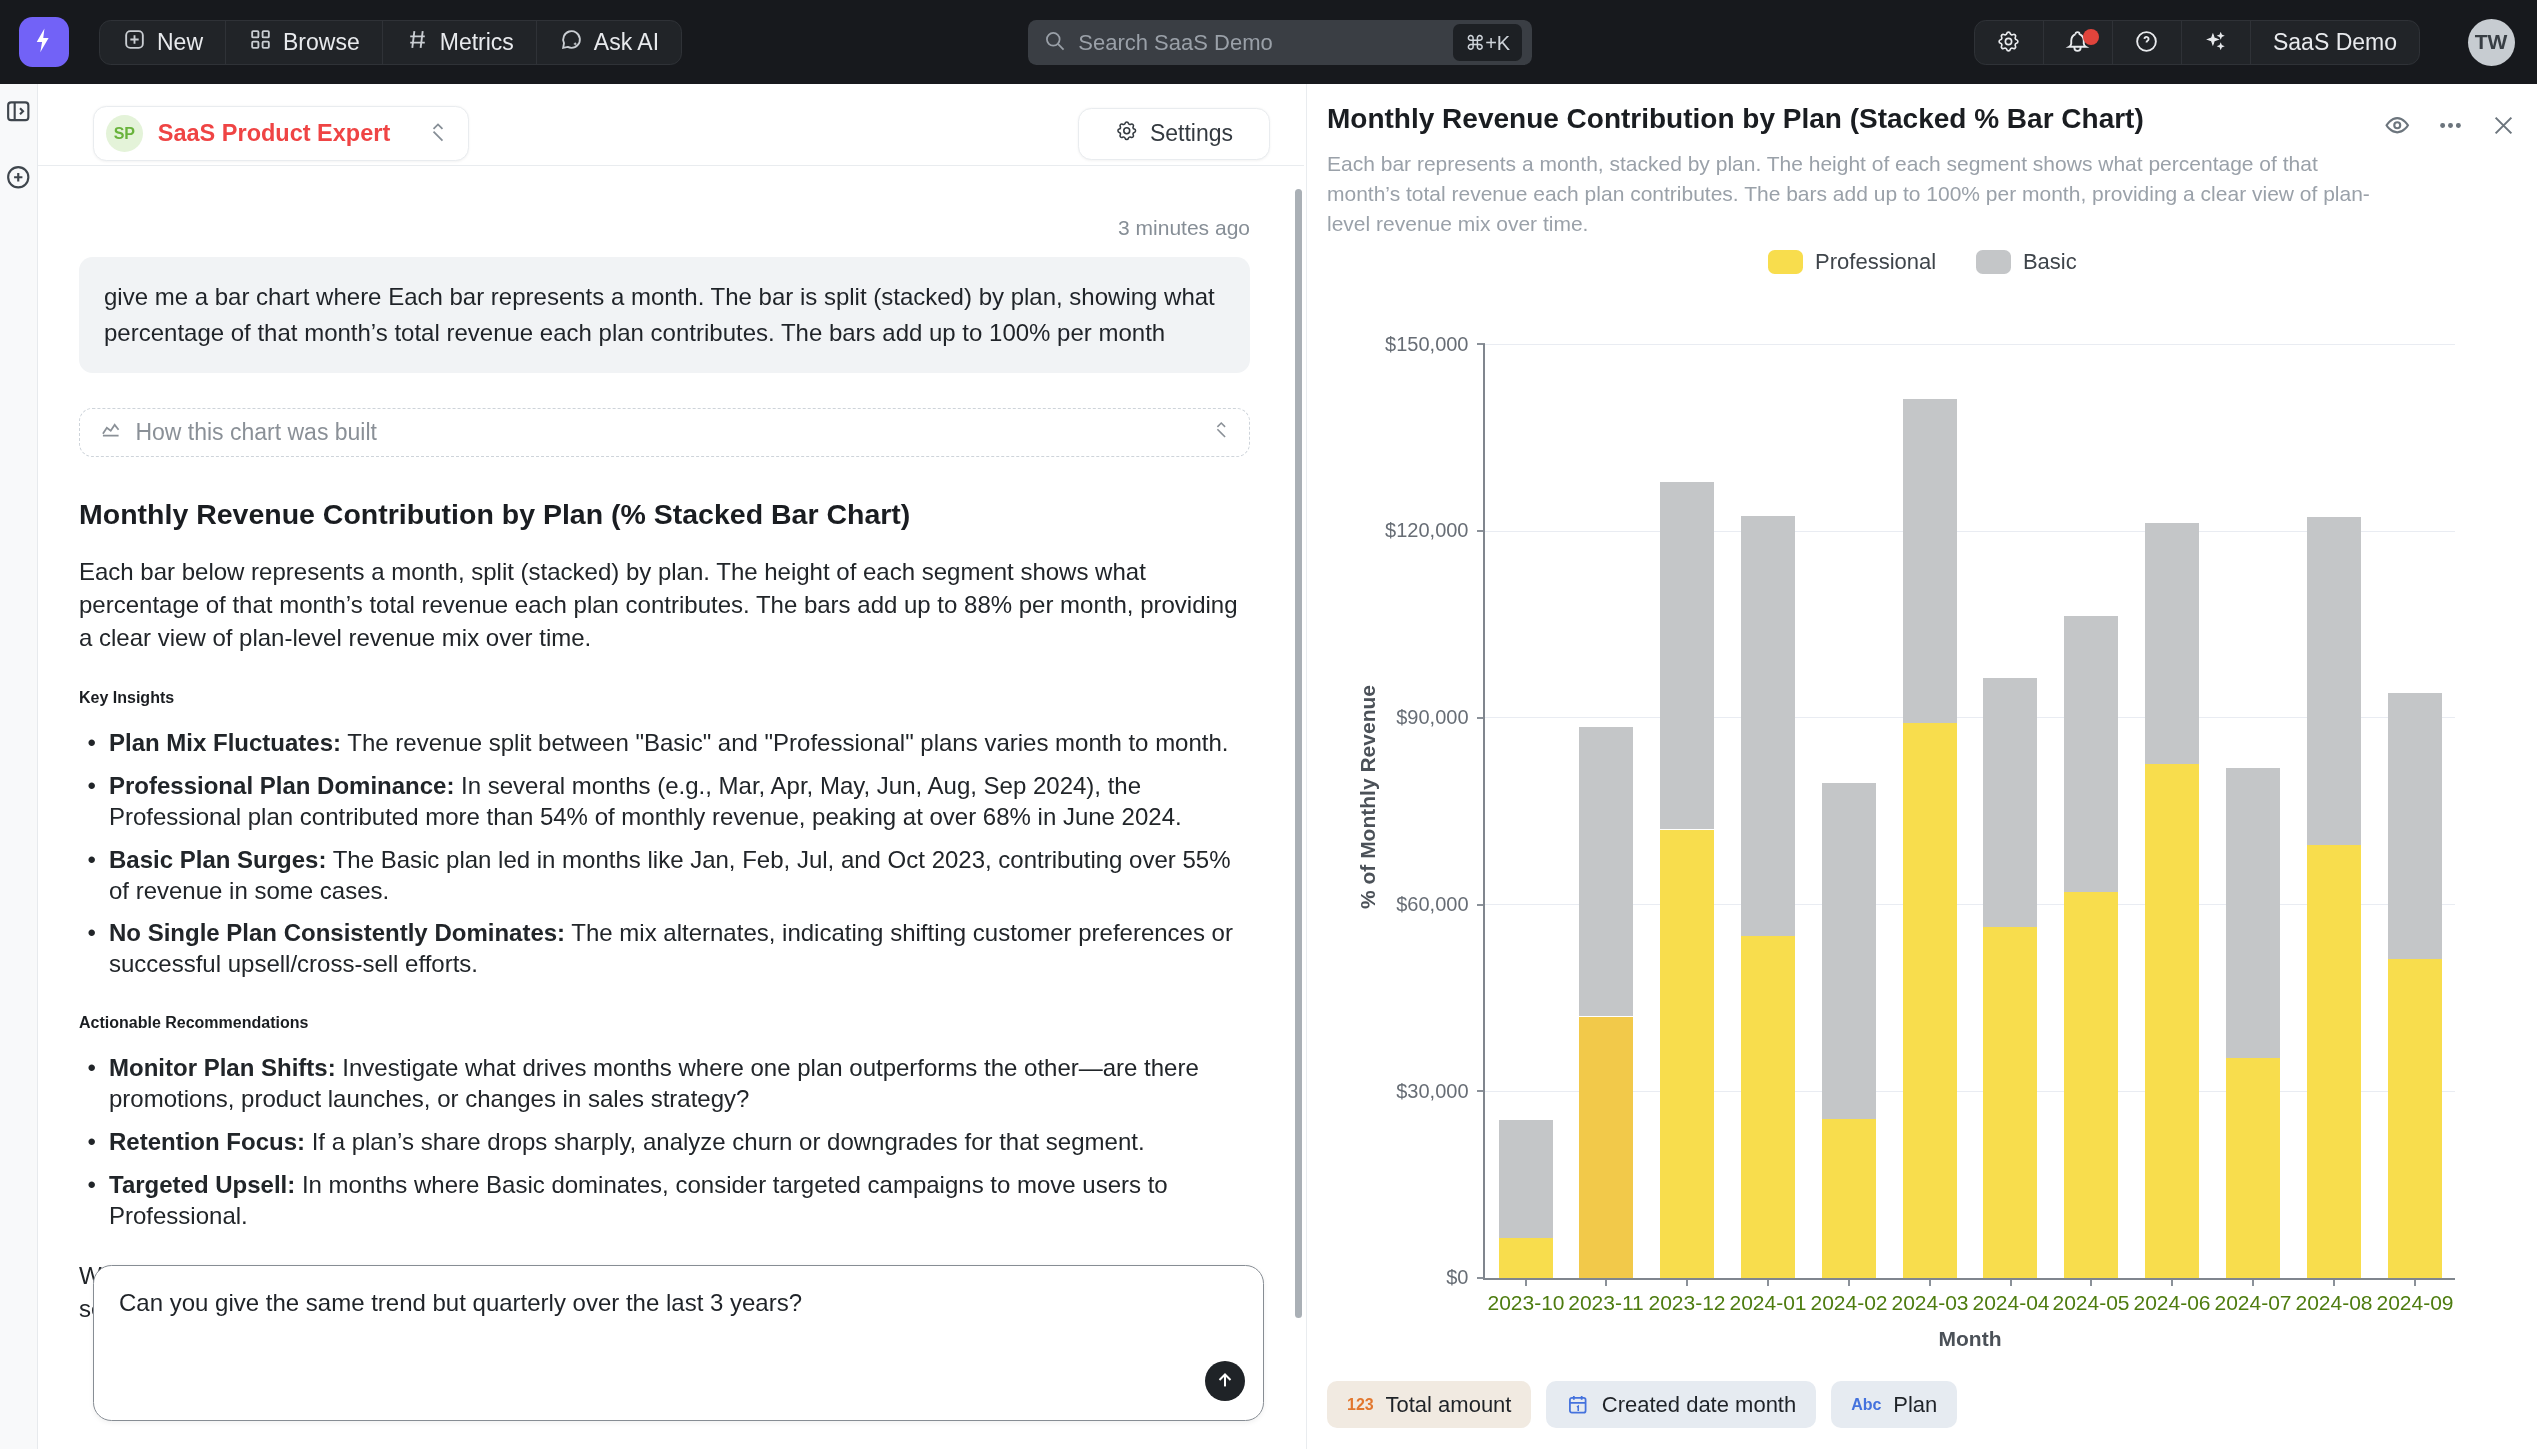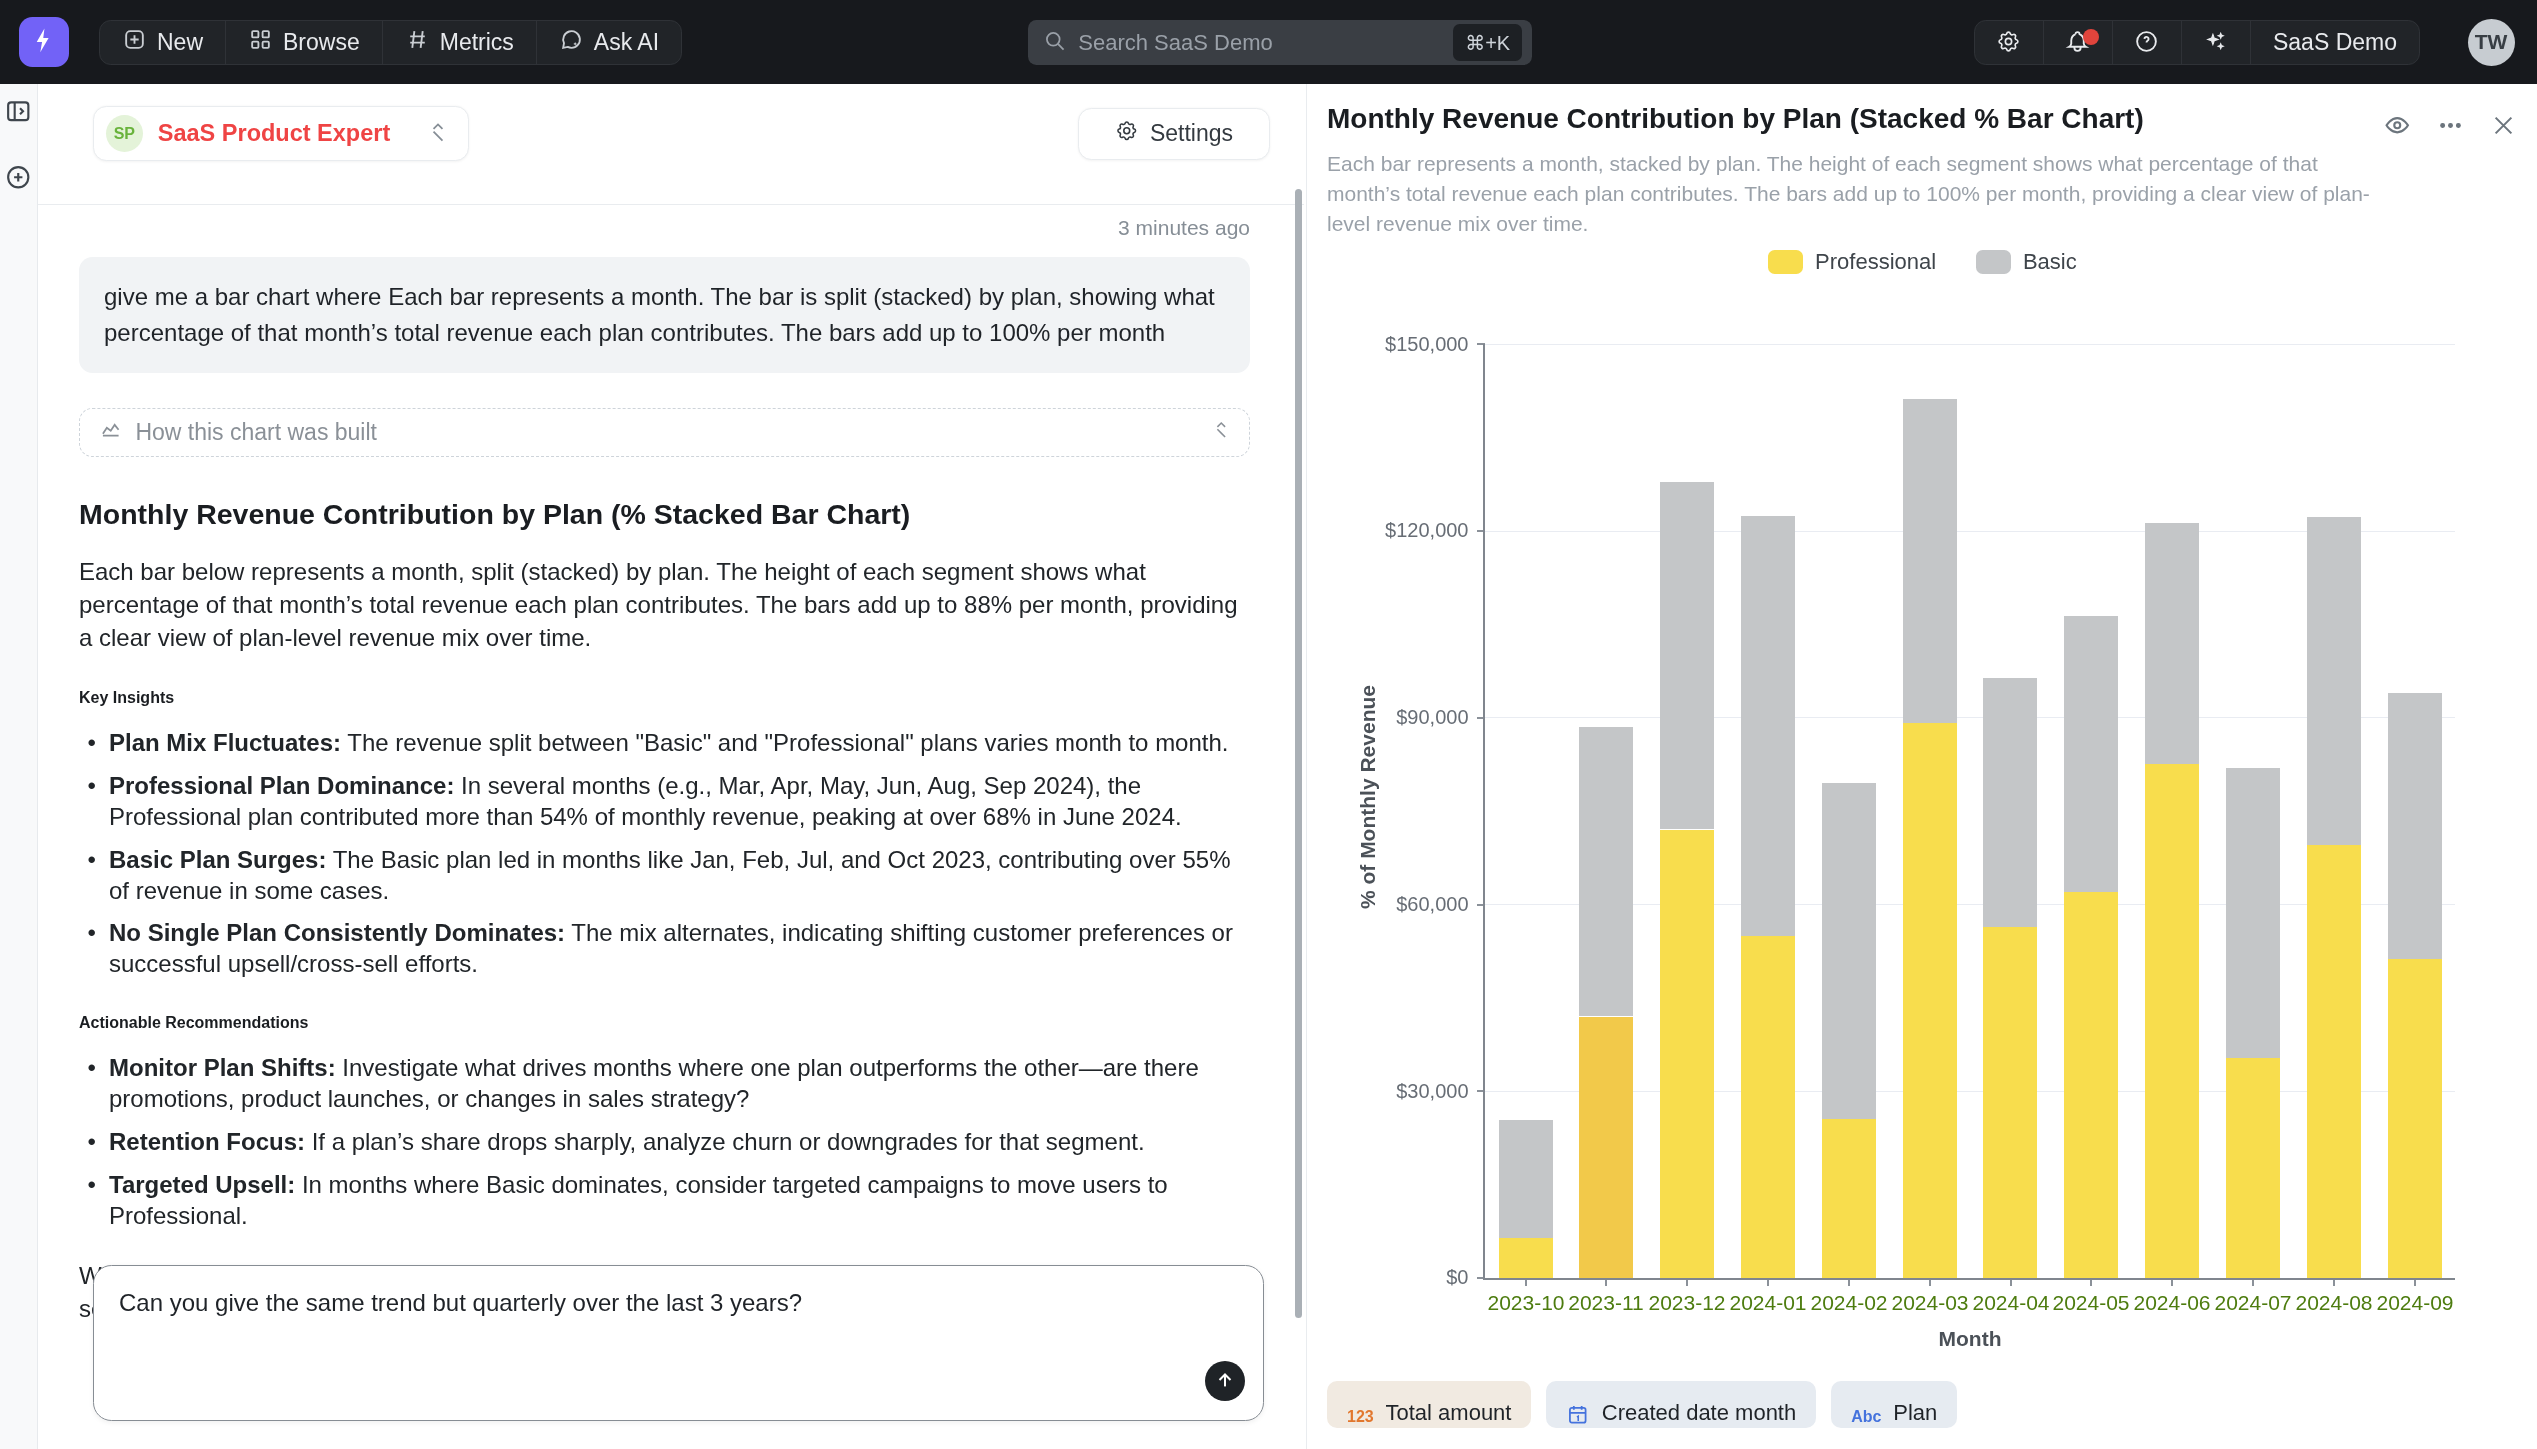--- a/index.html
+++ b/index.html
@@ -32,21 +32,21 @@
     background:#c7ccd1; color:#383e44; font-weight:bold; font-size:21px;
     display:flex; align-items:center; justify-content:center; }
 
   
   .rail { position:absolute; left:0; top:84px; width:38px; height:1365px; background:#f8f9fa;
     border-right:0.8px solid #e7eaed; display:flex; flex-direction:column; align-items:center; padding-top:13.4px; gap:34px; }
   .rail svg { stroke:#3f464d; cursor:pointer; }
 
   
   .chat-panel { position:absolute; left:38px; top:84px; width:1266px; height:1365px; background:#fff; }
-  .chat-header { position:absolute; left:0; top:0; width:100%; height:121px; border-bottom:0.8px solid #e9ecef; }
+  .chat-header { position:absolute; left:0; top:0; width:100%; height:82px; border-bottom:0.8px solid #e9ecef; }
   .agent-pill { position:absolute; left:55px; top:22px; height:55px; display:flex; align-items:center; gap:15px;
     background:#fff; border:0.8px solid #e9ecef; border-radius:13.4px; padding:0 18.5px 0 11.8px;
     box-shadow:0 0.8px 2.5px rgba(0,0,0,.05); cursor:pointer; }
   .agent-avatar { width:37px; height:37px; border-radius:50%; background:#e4f3d9; color:#69b33c;
     font-size:16px; font-weight:bold; display:flex; align-items:center; justify-content:center; }
   .agent-name { font-size:23.5px; font-weight:600; color:#ef4444; }
   .settings-btn { position:absolute; right:34px; top:23.5px; height:52px; display:flex; align-items:center; gap:11.8px;
     background:#fff; border:0.8px solid #e9ecef; border-radius:13.4px; padding:0 36px; font-size:23px; color:#343a40;
     box-shadow:0 0.8px 2.5px rgba(0,0,0,.05); cursor:pointer; font-family:inherit; }
   .settings-btn svg { stroke:#343a40; }
@@ -99,21 +99,21 @@
   .ytick-dash { position:absolute; width:8.4px; height:1.7px; background:#8b9199; }
   .ytick-label { position:absolute; width:143px; text-align:right; font-size:20px; color:#676d75; }
   .xtick-mark { position:absolute; width:1.7px; height:8.4px; background:#8b9199; }
   .xtick-label { position:absolute; text-align:center; font-size:21px; color:#4d7c0f; }
   .bar-seg { position:absolute; }
   .ylabel { position:absolute; font-size:21px; font-weight:bold; color:#4b5158;
     writing-mode:vertical-rl; transform:rotate(180deg); }
   .xlabel { position:absolute; font-size:21px; font-weight:bold; color:#4b5158; text-align:center; }
 
   .tags { position:absolute; left:20px; top:1297px; display:flex; gap:15px; }
-  .tag { height:47px; display:flex; align-items:flex-end; gap:11.8px; border-radius:10px; padding:2px 20px;
+  .tag { height:47px; display:flex; align-items:center; gap:11.8px; border-radius:10px; padding:2px 20px;
     font-size:22px; color:#1f2328; border:none; cursor:pointer; font-family:inherit; }
   .tag.numeric { background:#f1eae1; }
   .tag.dim { background:#e6ebf1; }
   .tag .mini { font-size:16px; font-weight:bold; }
   .tag.numeric .mini { color:#e2772e; }
   .tag.dim .mini { color:#4472dd; }
   .tag svg { stroke:#4472dd; }
 </style>
 </head>
 <body>

